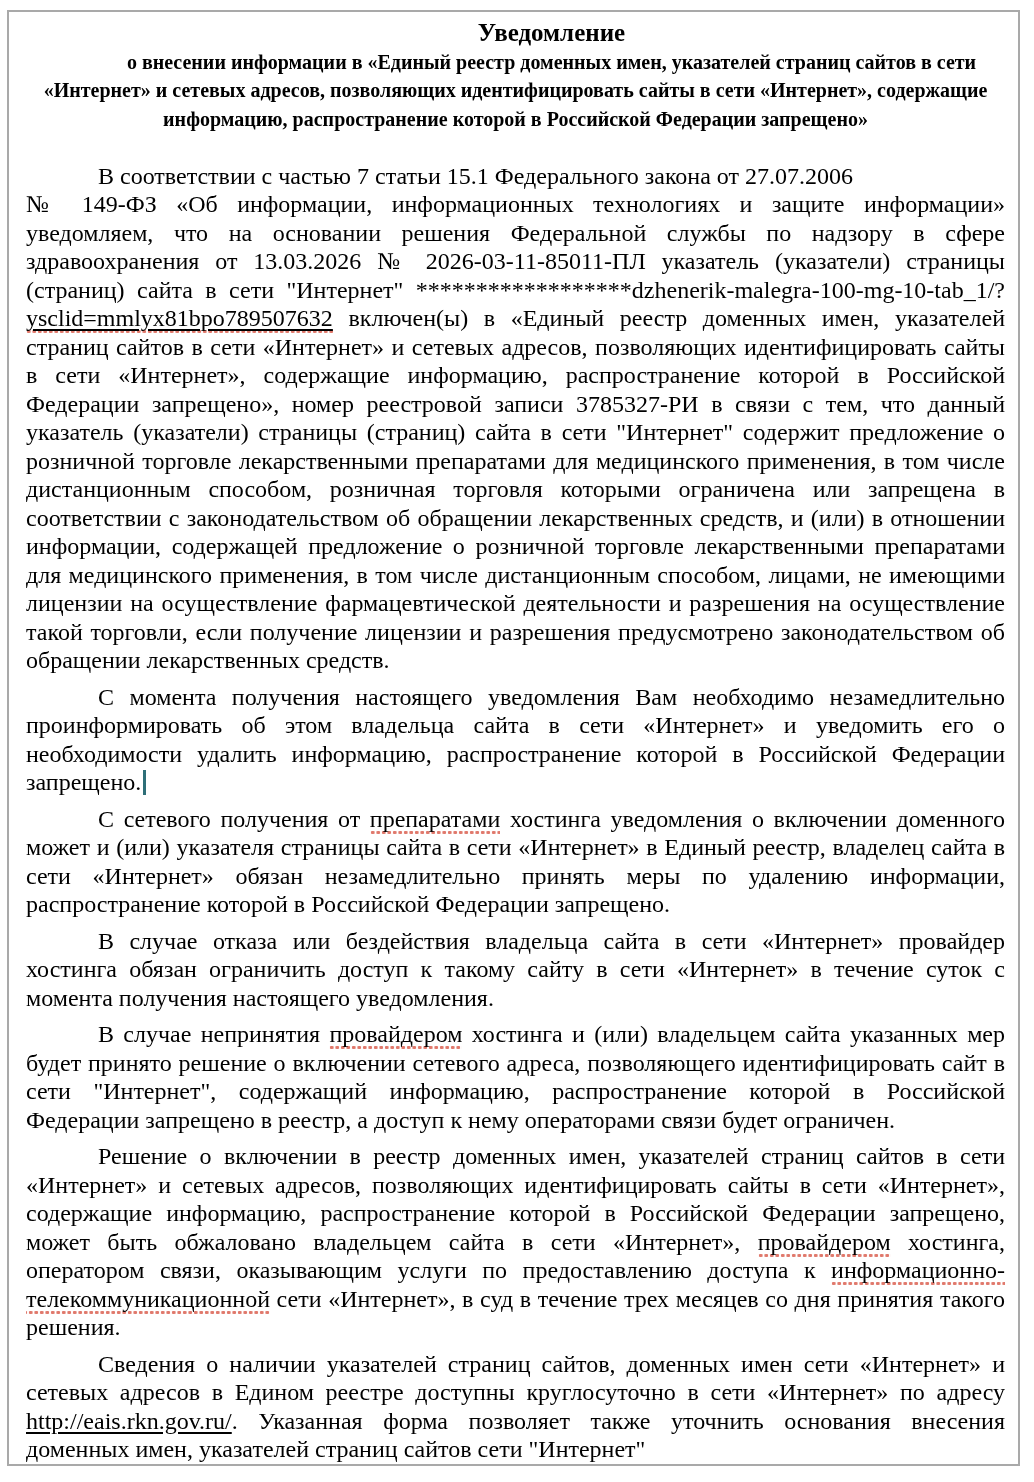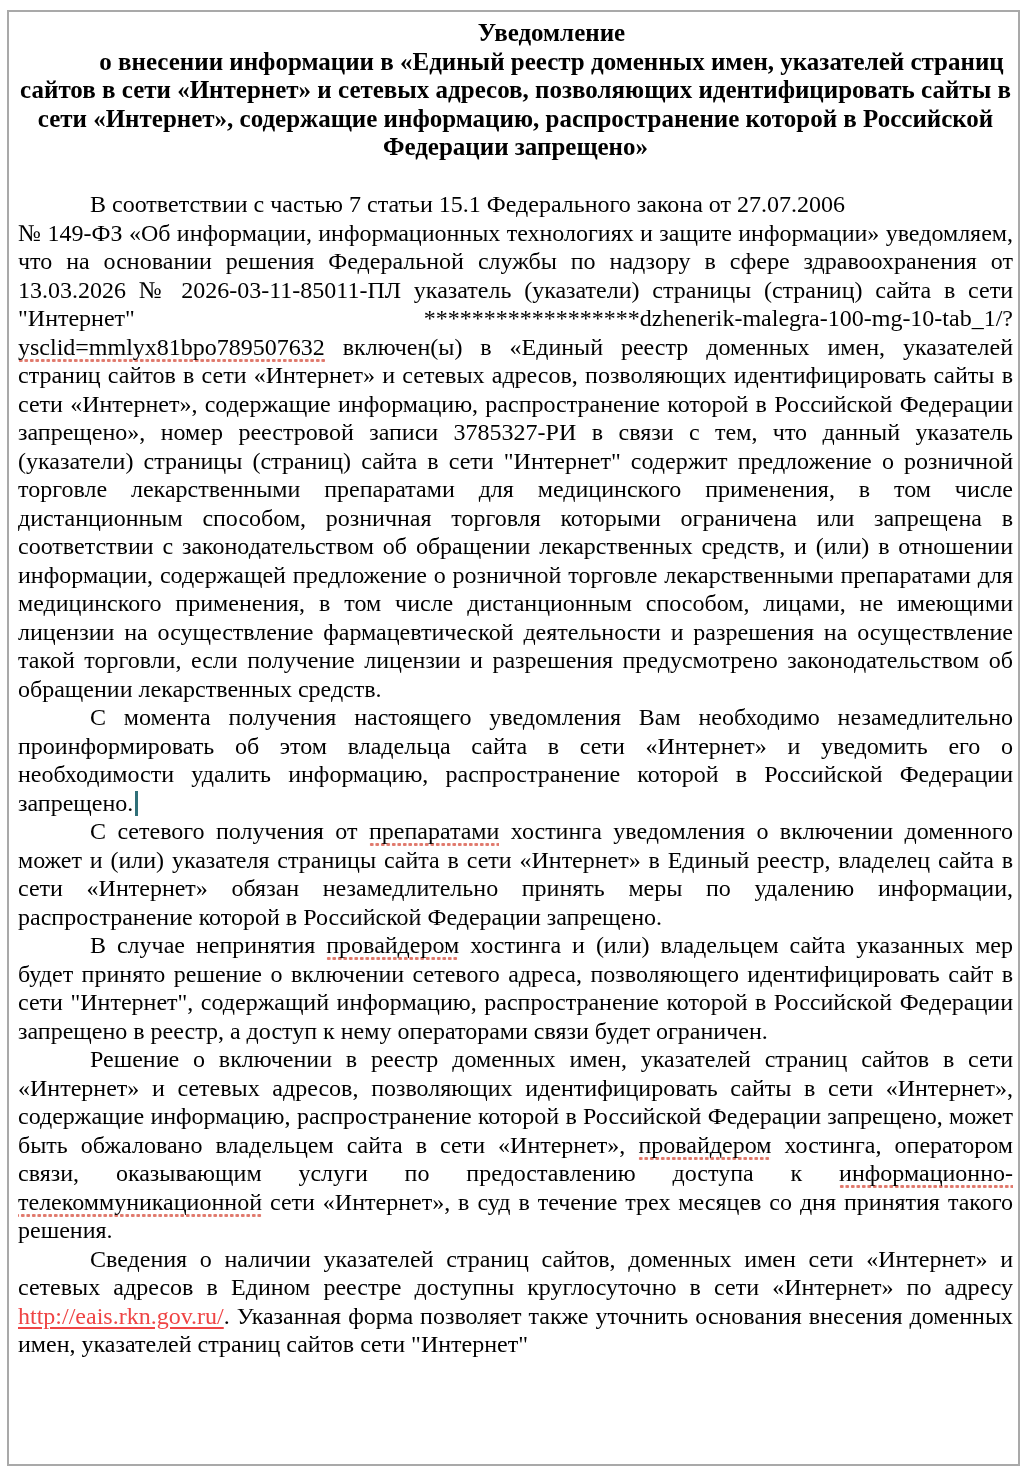--- a/index.html
+++ b/index.html
@@ -33,46 +33,47 @@
   }
   .doc-title {
     font-size: 25px;
     font-weight: bold;
     text-align: center;
     text-indent: 72px;
     margin: 0;
     line-height: 28.5px;
   }
   .doc-subtitle {
-    font-size: 25px;
+    font-size: 20px;
     font-weight: bold;
     text-align: center;
     text-indent: 72px;
     margin: 0 0 28.5px 0;
     line-height: 28.5px;
   }
   p.para {
-    margin: 0;
+    margin: 8px;
     text-indent: 72px;
   }
   
   .u {
+    text-decoration: underline;
     text-decoration-thickness: 1.5px;
     text-underline-offset: 3px;
   }
   
   .spell {
     background-image: radial-gradient(circle, #e0796c 1.6px, rgba(224,121,108,0) 2px);
     background-size: 5.5px 5px;
     background-repeat: repeat-x;
     background-position: left bottom;
     padding-bottom: 3px;
   }
   .link {
-    color: #ef4444;
+    color: #000000;
     text-decoration: underline;
     text-underline-offset: 3px;
     cursor: pointer;
   }
   .caret {
     display: inline-block;
     width: 3px;
     height: 25px;
     background: #2f6f78;
     vertical-align: -5px;
@@ -88,20 +89,21 @@
     <h1 class="doc-title">Уведомление</h1>
 
     <p class="doc-subtitle">о внесении информации в «Единый реестр доменных имен, указателей страниц сайтов в сети «Интернет» и сетевых адресов, позволяющих идентифицировать сайты в сети «Интернет», содержащие информацию, распространение которой в Российской Федерации запрещено»</p>
 
     <p class="para"><span>В соответствии с частью 7 статьи 15.1 Федерального закона от 27.07.2006</span><br><span>№ 149-ФЗ «Об информации, информационных технологиях и защите информации» уведомляем, что на основании решения Федеральной службы по надзору в сфере здравоохранения от 13.03.2026 № 2026-03-11-85011-ПЛ указатель (указатели) страницы (страниц) сайта в сети "Интернет" </span><span>******************dzhenerik-malegra-100-mg-10-tab_1/?</span><span class="u spell">ysclid=mmlyx81bpo789507632</span><span> включен(ы) в «Единый реестр доменных имен, указателей страниц сайтов в сети «Интернет» и сетевых адресов, позволяющих идентифицировать сайты в сети «Интернет», содержащие информацию, распространение которой в Российской Федерации запрещено», номер реестровой записи 3785327-РИ в связи с тем, что данный указатель (указатели) страницы (страниц) сайта в сети "Интернет" содержит предложение о розничной торговле лекарственными препаратами для медицинского применения, в том числе дистанционным способом, розничная торговля которыми ограничена или запрещена в соответствии с законодательством об обращении лекарственных средств, и (или) в отношении информации, содержащей предложение о розничной торговле лекарственными препаратами для медицинского применения, в том числе дистанционным способом, лицами, не имеющими лицензии на осуществление фармацевтической деятельности и разрешения на осуществление такой торговли, если получение лицензии и разрешения предусмотрено законодательством об обращении лекарственных средств.</span></p>
 
     <p class="para"><span>С момента получения настоящего уведомления Вам необходимо незамедлительно проинформировать об этом владельца сайта в сети «Интернет» и уведомить его о необходимости удалить информацию, распространение которой в Российской Федерации запрещено.</span><span class="caret"></span></p>
 
     <p class="para"><span>С сетевого получения от </span><span class="spell">препаратами</span><span> хостинга уведомления о включении доменного может и (или) указателя страницы сайта в сети «Интернет» в Единый реестр, владелец сайта в сети «Интернет» обязан незамедлительно принять меры по удалению информации, распространение которой в Российской Федерации запрещено.</span></p>
 
+    <p class="para"><span>В случае отказа или бездействия владельца сайта в сети «Интернет» провайдер хостинга обязан ограничить доступ к такому сайту в сети «Интернет» в течение суток с момента получения настоящего уведомления.</span></p>
 
     <p class="para"><span>В случае непринятия </span><span class="spell">провайдером</span><span> хостинга и (или) владельцем сайта указанных мер будет принято решение о включении сетевого адреса, позволяющего идентифицировать сайт в сети "Интернет", содержащий информацию, распространение которой в Российской Федерации запрещено в реестр, а доступ к нему операторами связи будет ограничен.</span></p>
 
     <p class="para"><span>Решение о включении в реестр доменных имен, указателей страниц сайтов в сети «Интернет» и сетевых адресов, позволяющих идентифицировать сайты в сети «Интернет», содержащие информацию, распространение которой в Российской Федерации запрещено, может быть обжаловано владельцем сайта в сети «Интернет», </span><span class="spell">провайдером</span><span> хостинга, оператором связи, оказывающим услуги по предоставлению доступа к </span><span class="spell">информационно-телекоммуникационной</span><span> сети «Интернет», в суд в течение трех месяцев со дня принятия такого решения.</span></p>
 
     <p class="para"><span>Сведения о наличии указателей страниц сайтов, доменных имен сети «Интернет» и сетевых адресов в Едином реестре доступны круглосуточно в сети «Интернет» по адресу </span><a href="#" class="link">http://eais.rkn.gov.ru/</a><span>. Указанная форма позволяет также уточнить основания внесения доменных имен, указателей страниц сайтов сети "Интернет"</span></p>
 
   </div>
 </div>
 

